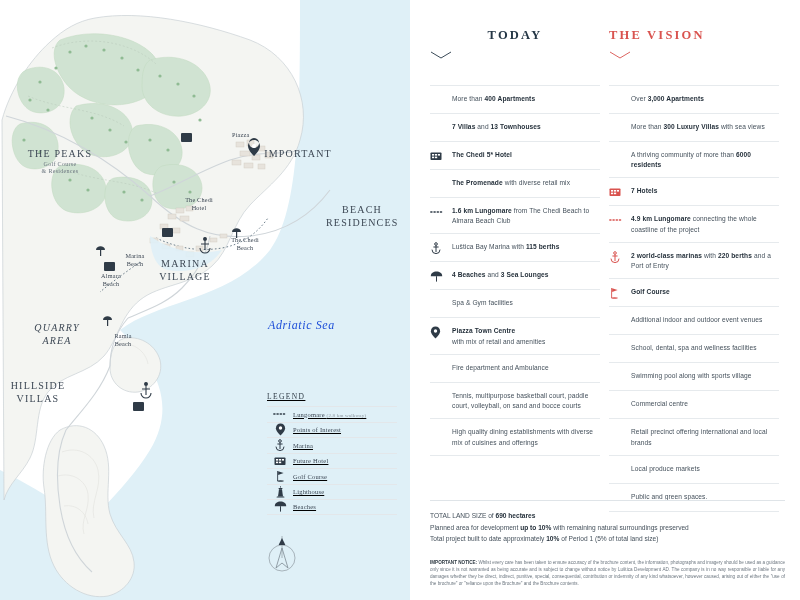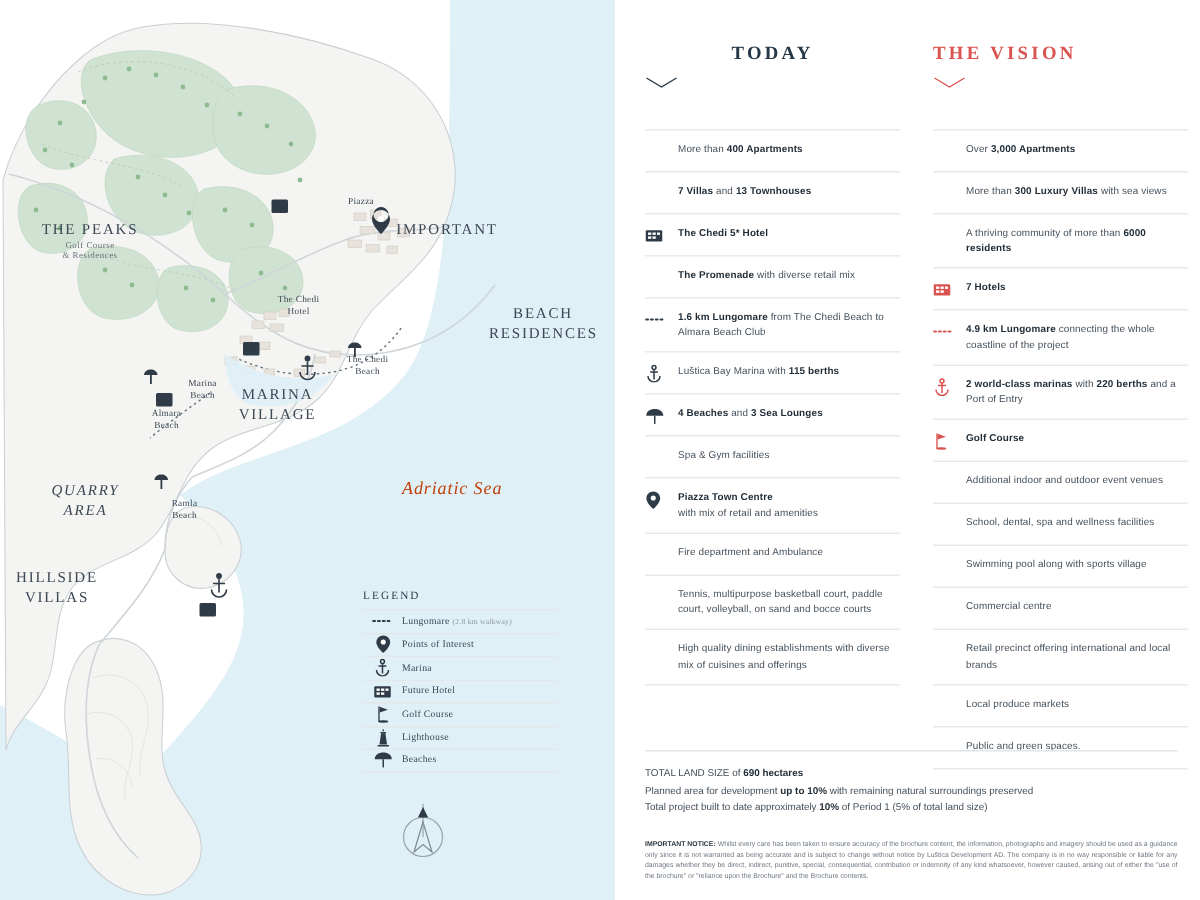--- a/index.html
+++ b/index.html
@@ -34,25 +34,25 @@
   }
   .pin-label {
     position: absolute;
     font-family: "Liberation Serif", serif;
     font-size: 6.2px; color: #3c4754; text-align: center;
     letter-spacing: .2px; line-height: 1.3;
   }
   .sea-label {
     position: absolute;
     font-family: "Liberation Serif", serif;
-    font-style: italic; font-size: 12px; color: #c2410c; letter-spacing: .6px; text-align: right;
+    font-style: italic; font-size: 12px; color: #1d4ed8; letter-spacing: .6px; text-align: right;
   }
 
   
-  .legend { position: absolute; left: 242px; top: 392px; width: 130px; }
+  .legend { position: absolute; left: 267px; top: 392px; width: 130px; text-decoration: underline; }
   .legend-title {
     font-family: "Liberation Serif", serif;
     font-size: 7.5px; letter-spacing: 1.4px; color: #2e3a45; margin-bottom: 5px;
   }
   .legend-row {
     display: flex; align-items: center; height: 15.5px;
     border-top: 1px solid #e3e7ea;
   }
   .legend-row:last-child { border-bottom: 1px solid #e3e7ea; }
   .legend-icon {
@@ -66,21 +66,21 @@
   .legend-text .tiny { font-size: 5px; color: #8b949c; }
 
   
   .compass { position: absolute; left: 262px; top: 532px; }
 
   
   .cols { position: absolute; left: 418px; top: 0; width: 382px; height: 600px; }
 
   .col { position: absolute; top: 28px; width: 170px; }
   .col-today  { left: 12px; }
-  .col-vision { left: 204px; }
+  .col-vision { left: 191px; }
 
   .col-head {
     font-family: "Liberation Serif", serif;
     font-size: 12.5px; letter-spacing: 2.2px; font-weight: bold;
   }
   .col-today .col-head  { color: #253746; text-align: center; }
   .col-vision .col-head { color: #d9534f; }
   .col-head-rule { margin-top: 8px; width: 22px; }
 
   .list { margin-top: 22px; }

